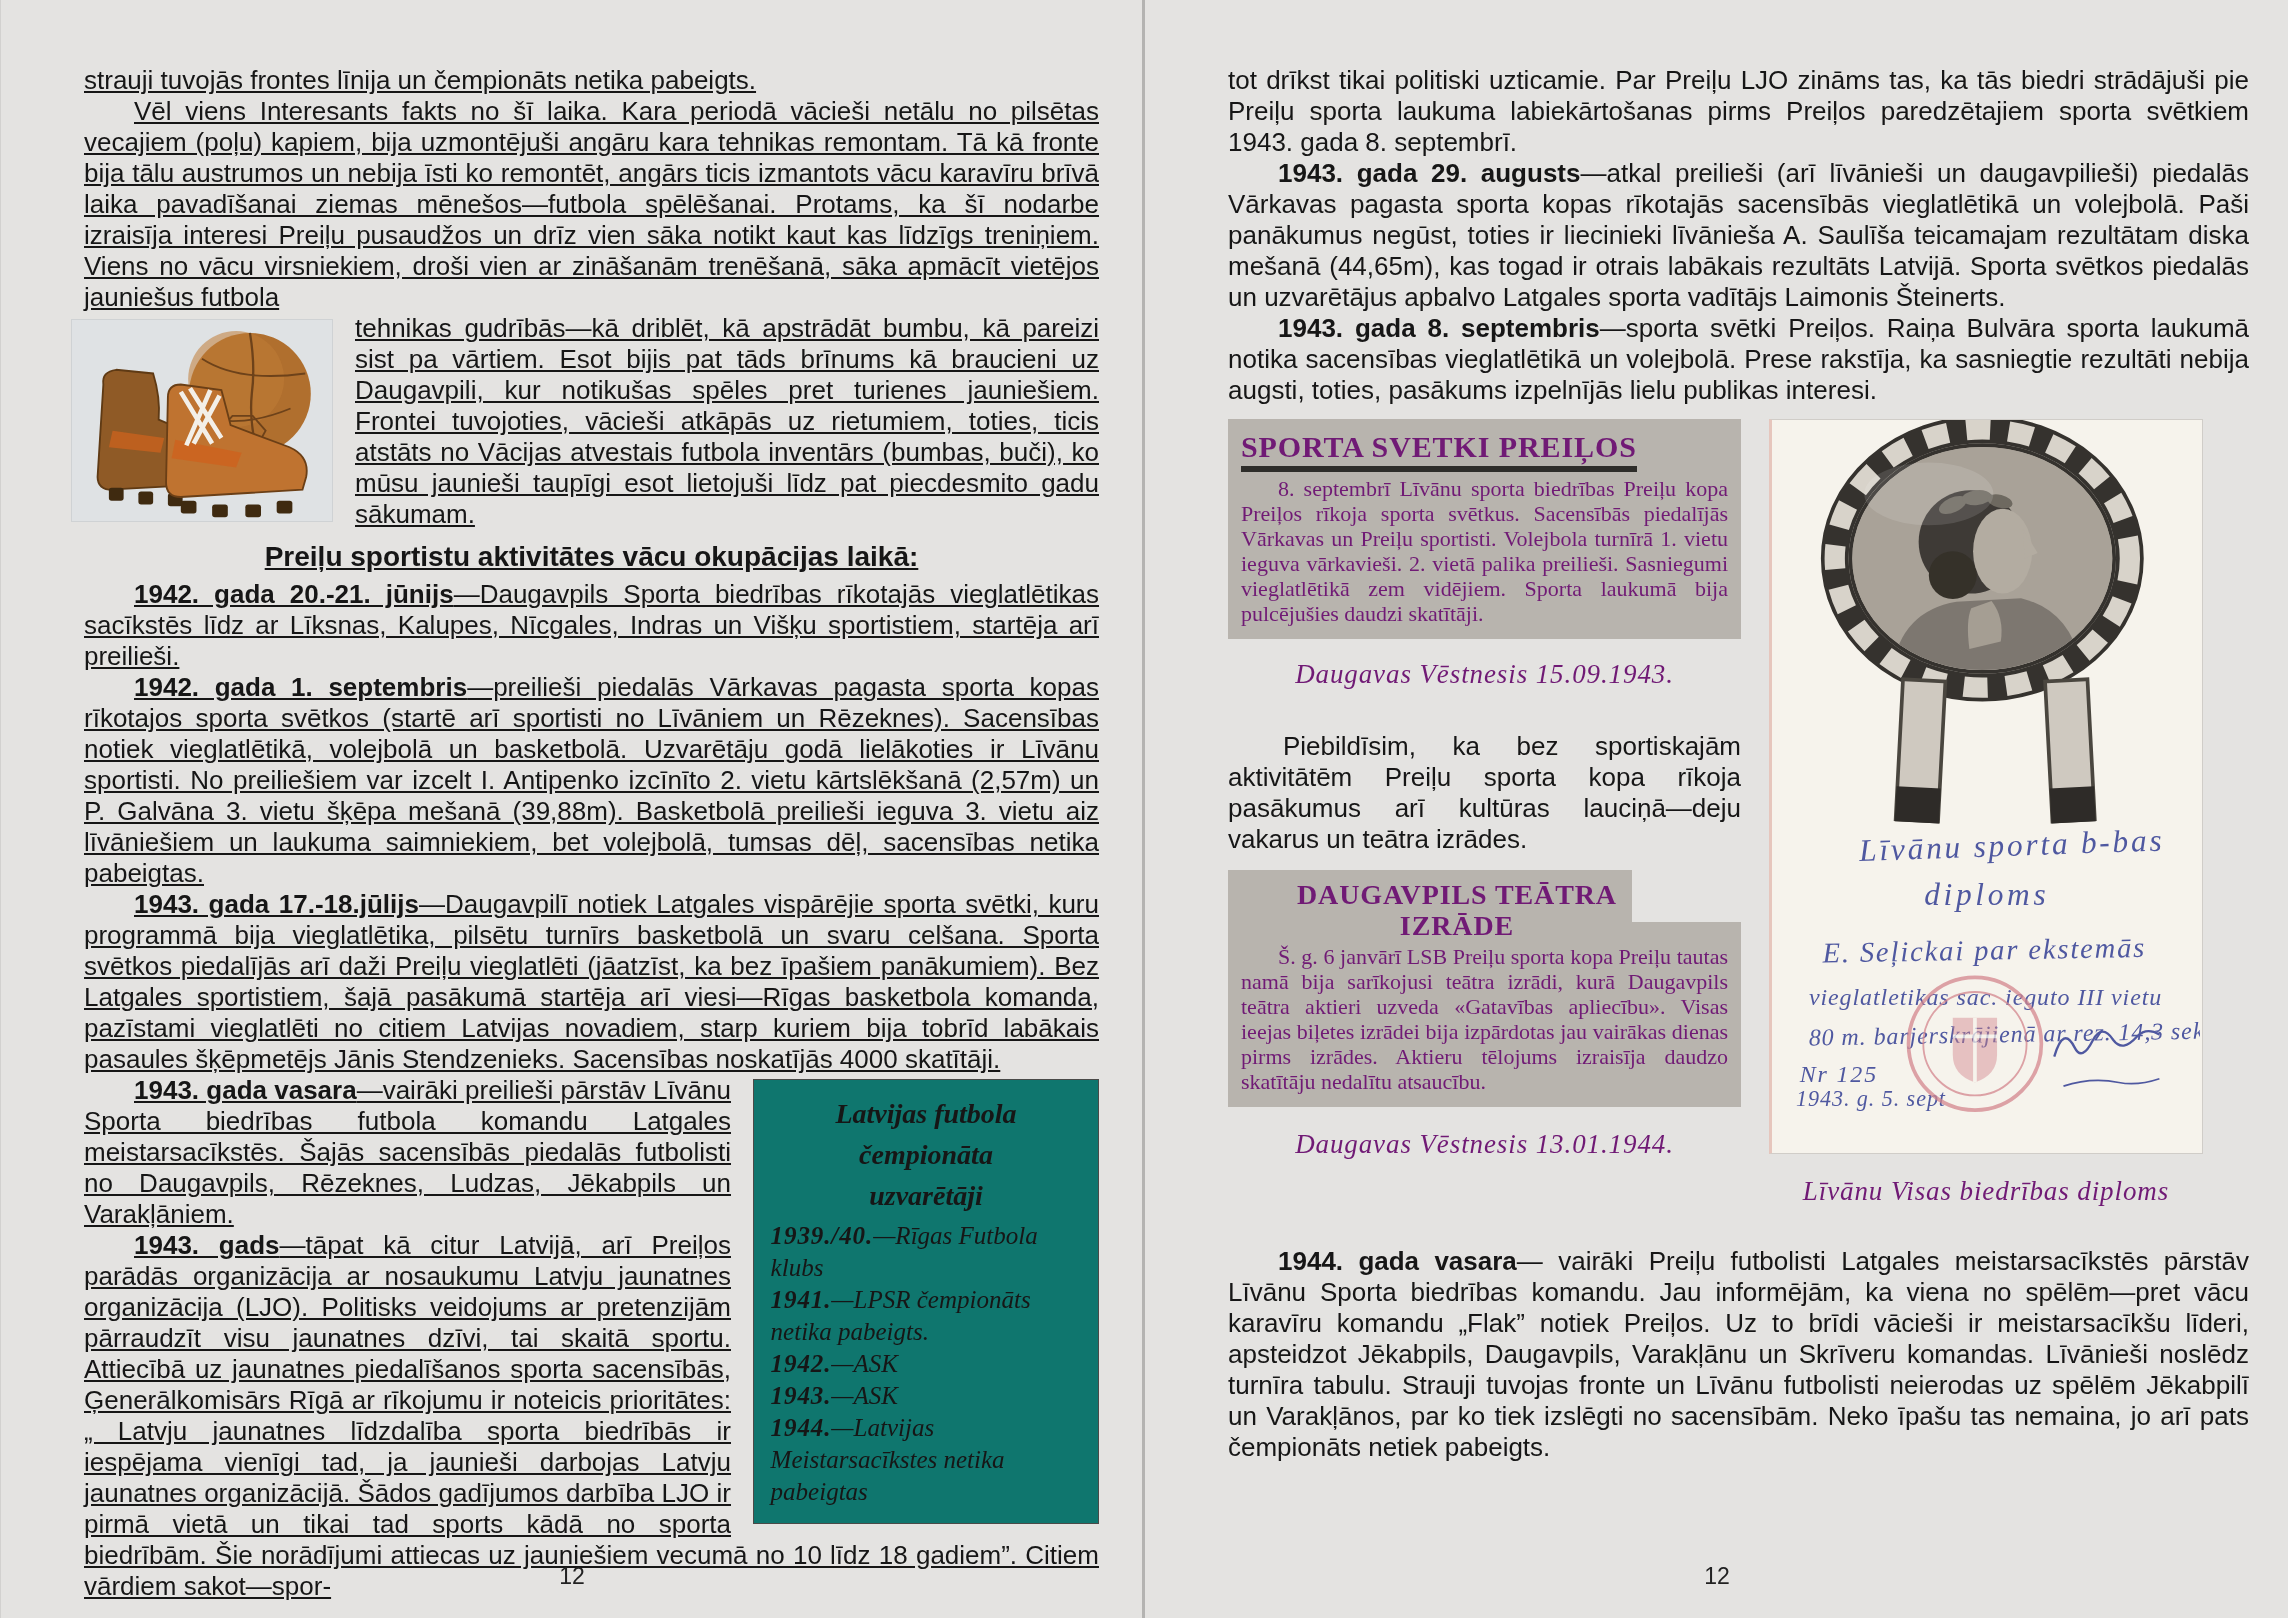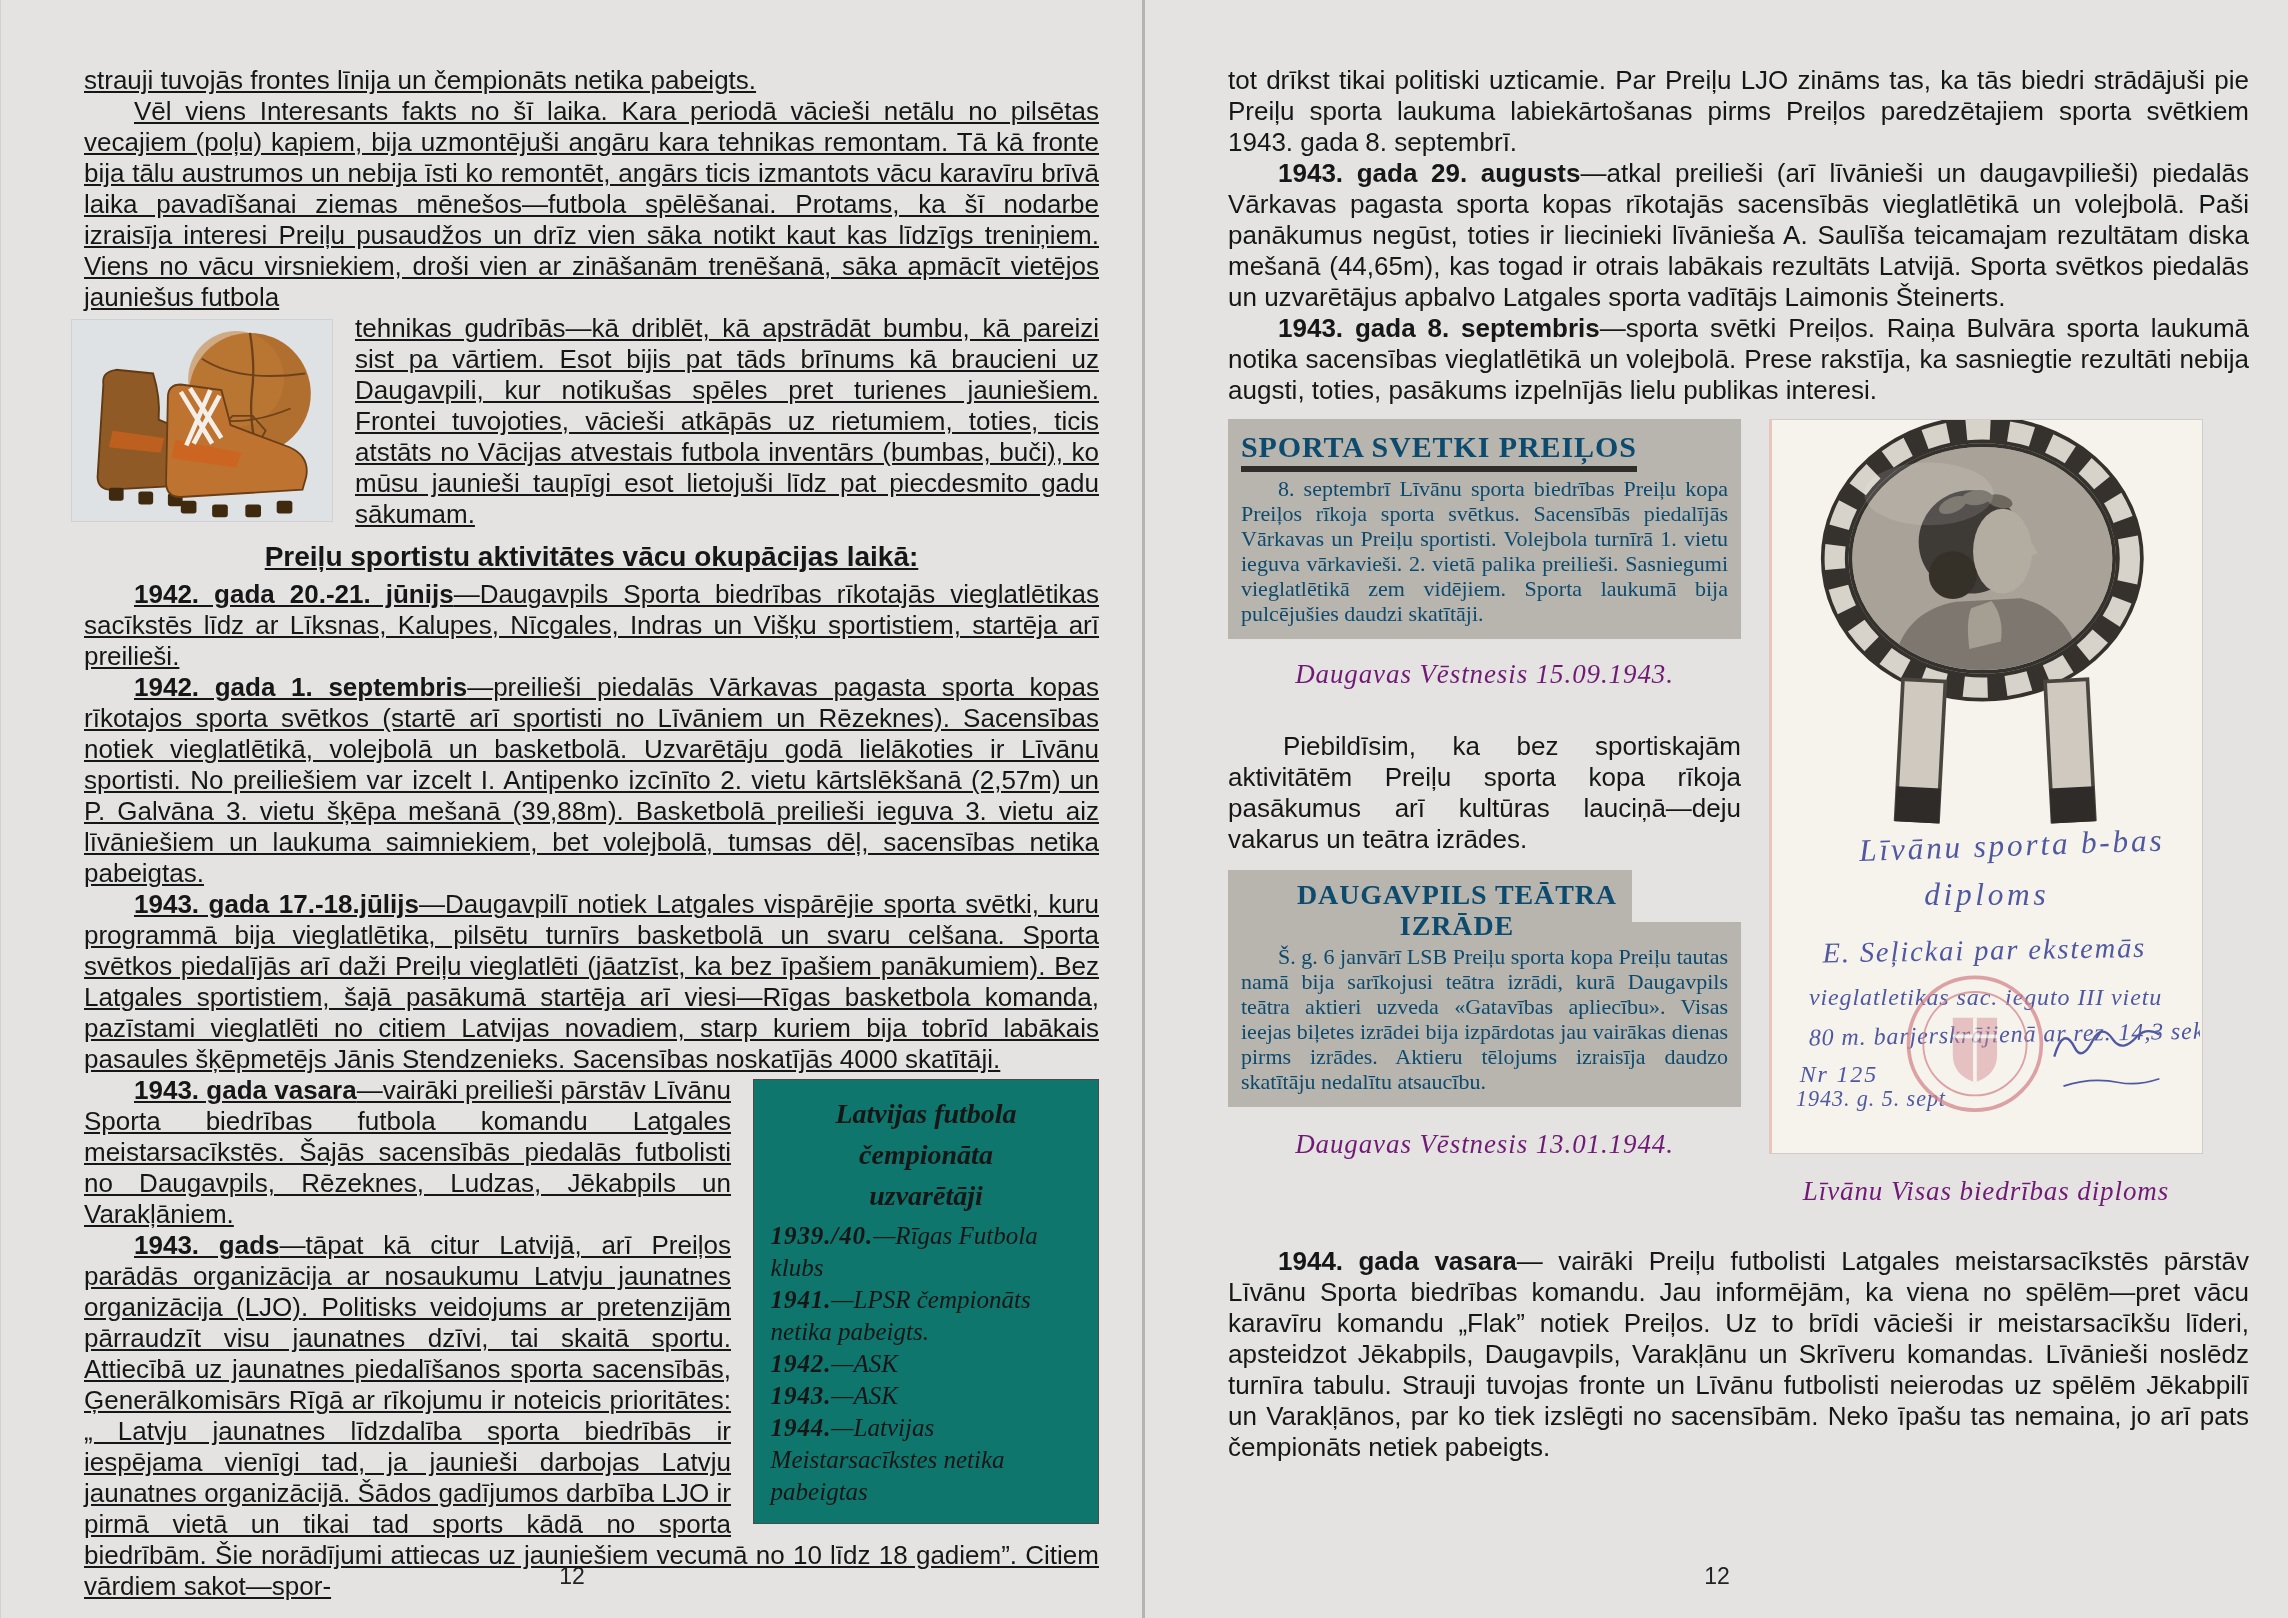--- a/index.html
+++ b/index.html
@@ -23,21 +23,21 @@
   .wrapblock { overflow:visible; }
   .photo-boots { float:left; width:260px; height:201px; margin:5.5px 22px 5.5px -13px; background:#dfe2e4; border:0.9px solid #cfd2d4; }
 
   
   .champ-box { float:right; width:346px; margin:3.7px 0 11px 22px; background:#0f766e; border:1.8px solid #4a4a48; box-sizing:border-box; padding:13px 16.6px 14.8px 16.6px; font-family:"Liberation Serif","DejaVu Serif",serif; font-style:italic; text-align:left; text-indent:0; }
   .champ-title { text-align:center; font-weight:700; font-size:28px; line-height:41px; margin-bottom:3.7px; }
   .champ-item { font-size:25px; line-height:32px; }
   .champ-item b { font-weight:700; letter-spacing:0.9px; }
 
   
-  .clip { background:#b8b4ae; color:#0c4a6e; font-family:"Liberation Serif","DejaVu Serif",serif; box-sizing:border-box; width:513px; padding:9.2px 13px 13px 13px; text-align:justify; }
+  .clip { background:#b8b4ae; color:#701a75; font-family:"Liberation Serif","DejaVu Serif",serif; box-sizing:border-box; width:513px; padding:9.2px 13px 13px 13px; text-align:justify; }
   .clip1-headline { font-weight:700; font-size:30px; letter-spacing:0.9px; line-height:37px; border-bottom:6.5px solid #2e2d2a; display:inline-block; padding-bottom:0.9px; margin-bottom:3.7px; white-space:nowrap; }
   .clip-body { font-size:22px; line-height:25px; text-indent:37px; }
   .clip2 { position:relative; }
   .clip2::after { content:""; position:absolute; top:0; right:0; width:109px; height:52px; background:#e4e3e1; }
   .clip2-headline { text-align:center; font-weight:700; font-size:28px; line-height:31px; letter-spacing:0.9px; position:relative; z-index:1; padding-right:55px; }
   .clip2-headline2 { text-align:center; font-weight:700; font-size:28px; line-height:31px; letter-spacing:1.8px; }
 
   .caption { font-family:"Liberation Serif","DejaVu Serif",serif; font-style:italic; color:#701a75; font-size:27px; letter-spacing:0.9px; text-align:center; text-indent:0; }
 
   

